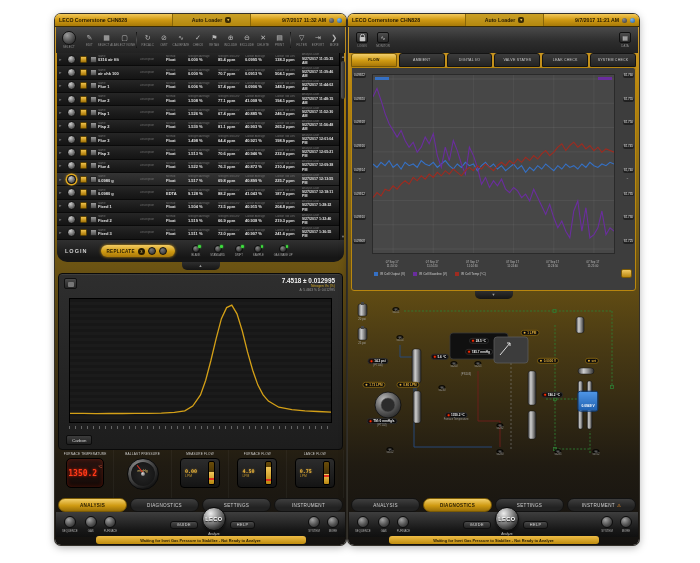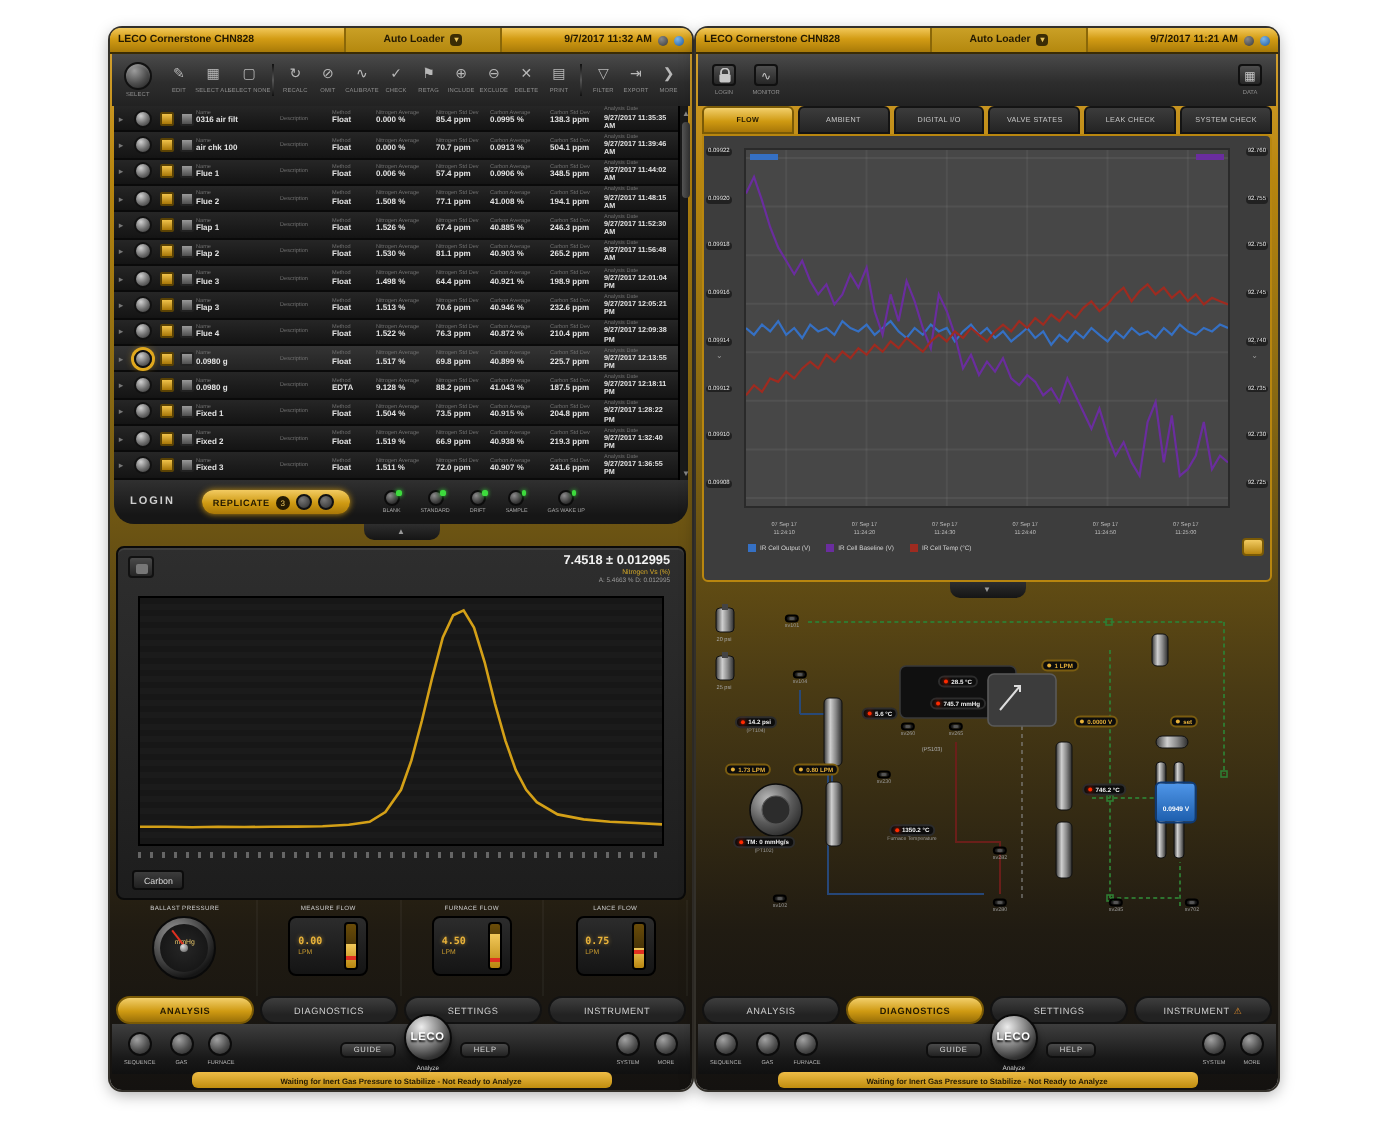--- a/index.html
+++ b/index.html
@@ -889,20 +889,27 @@
       <div class="s2">A: 5.4663 %   D: 0.012995</div>
     </div>
     <div class="plot-l" id="lplot"><svg width="261" height="123">
           <polyline points="0.0,114.4 13.1,114.4 26.1,114.6 39.1,114.4 52.2,114.5 65.3,114.4 78.3,114.3 91.3,114.1 104.4,113.4 114.8,111.9 122.7,107.0 130.5,95.9 135.7,81.2 140.9,61.5 146.2,39.4 151.4,19.7 156.6,8.6 161.8,6.2 167.0,14.8 172.3,32.0 177.5,52.9 182.7,71.3 187.9,86.1 193.1,95.9 198.4,102.1 208.8,108.2 221.8,110.7 234.9,111.9 247.9,112.5 261.0,113.2" fill="none" stroke="#d4a017" stroke-width="1.3"></polyline>
         </svg></div>
     <div class="axis-dots"></div>
     <div class="carbon-btn">Carbon</div>
   </div>
 
   <div class="gauges" id="lgauges">
+      <div class="gcell">
+        <span class="glabel">FURNACE TEMPERATURE</span>
+        <div class="g-digital">
+          <span class="g-dig-val">1350.2</span>
+          <span class="g-dig-unit">°C</span>
+        </div>
+      </div>
       <div class="gcell">
         <span class="glabel">BALLAST PRESSURE</span>
         <div class="g-dial">
           <div class="g-dial-face">
             <span class="g-dial-unit">mmHg</span>
             <div class="g-needle"></div>
             <div class="g-cap"></div>
           </div>
         </div>
       </div>

